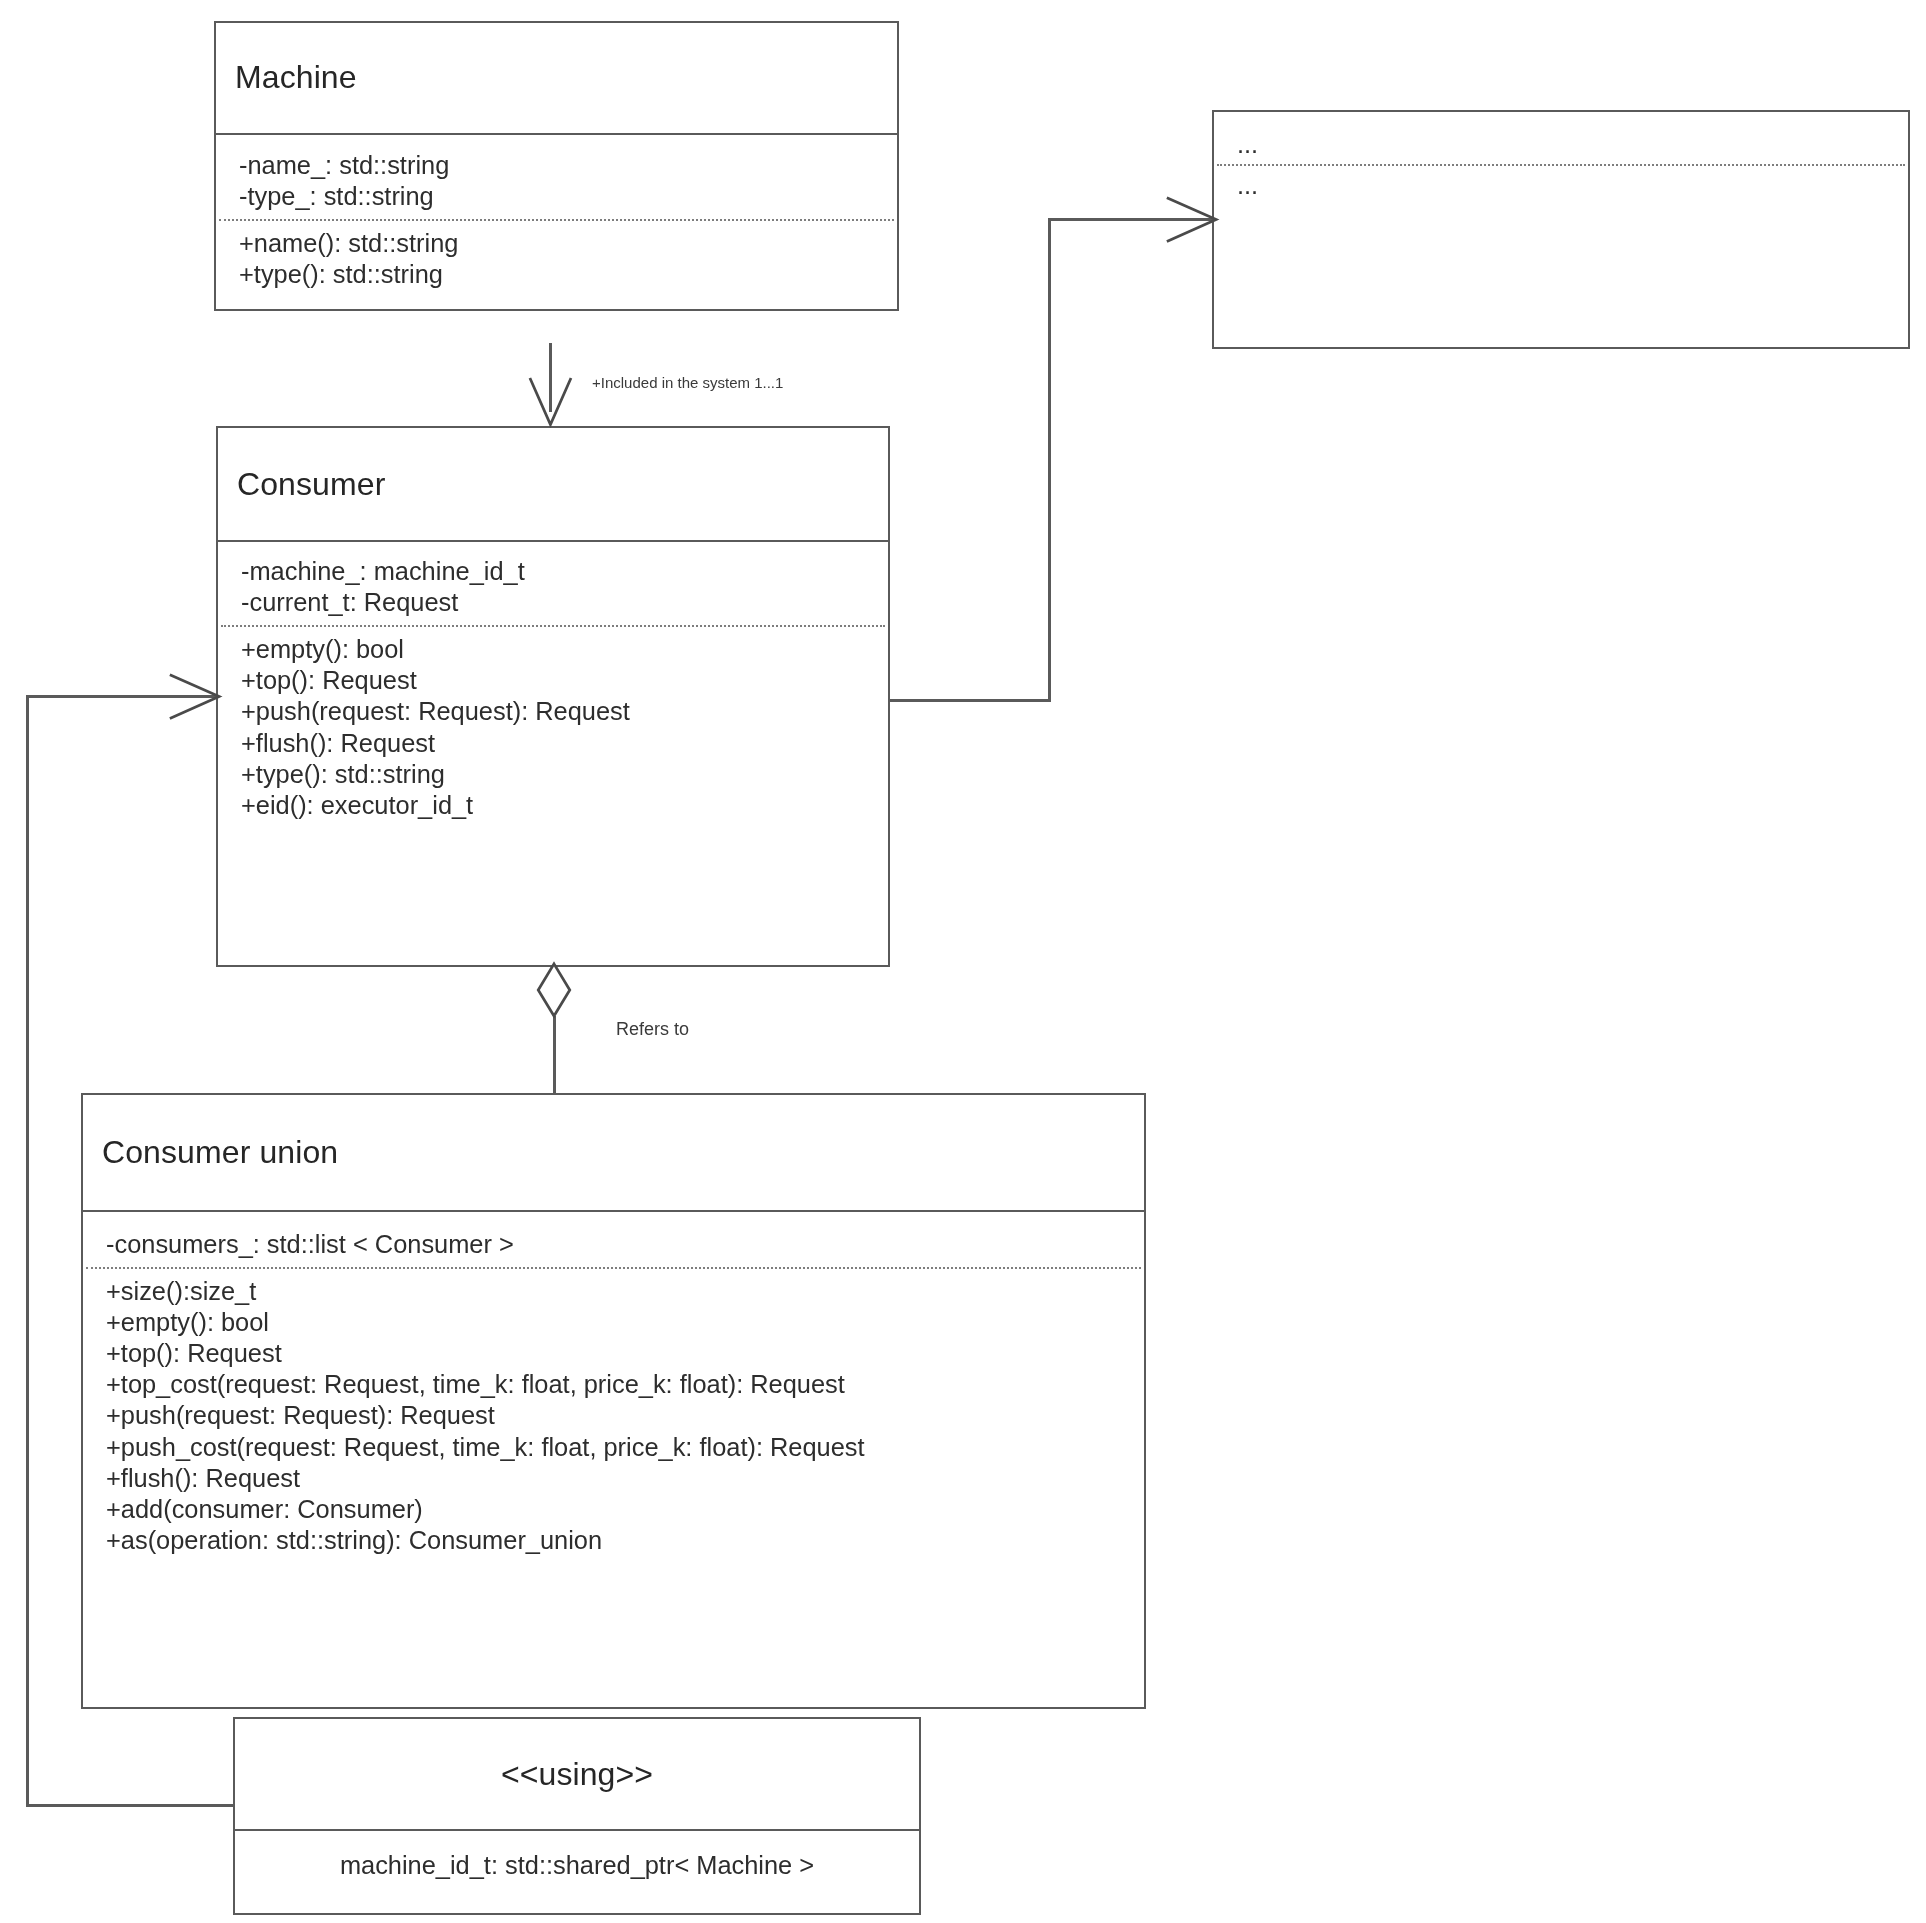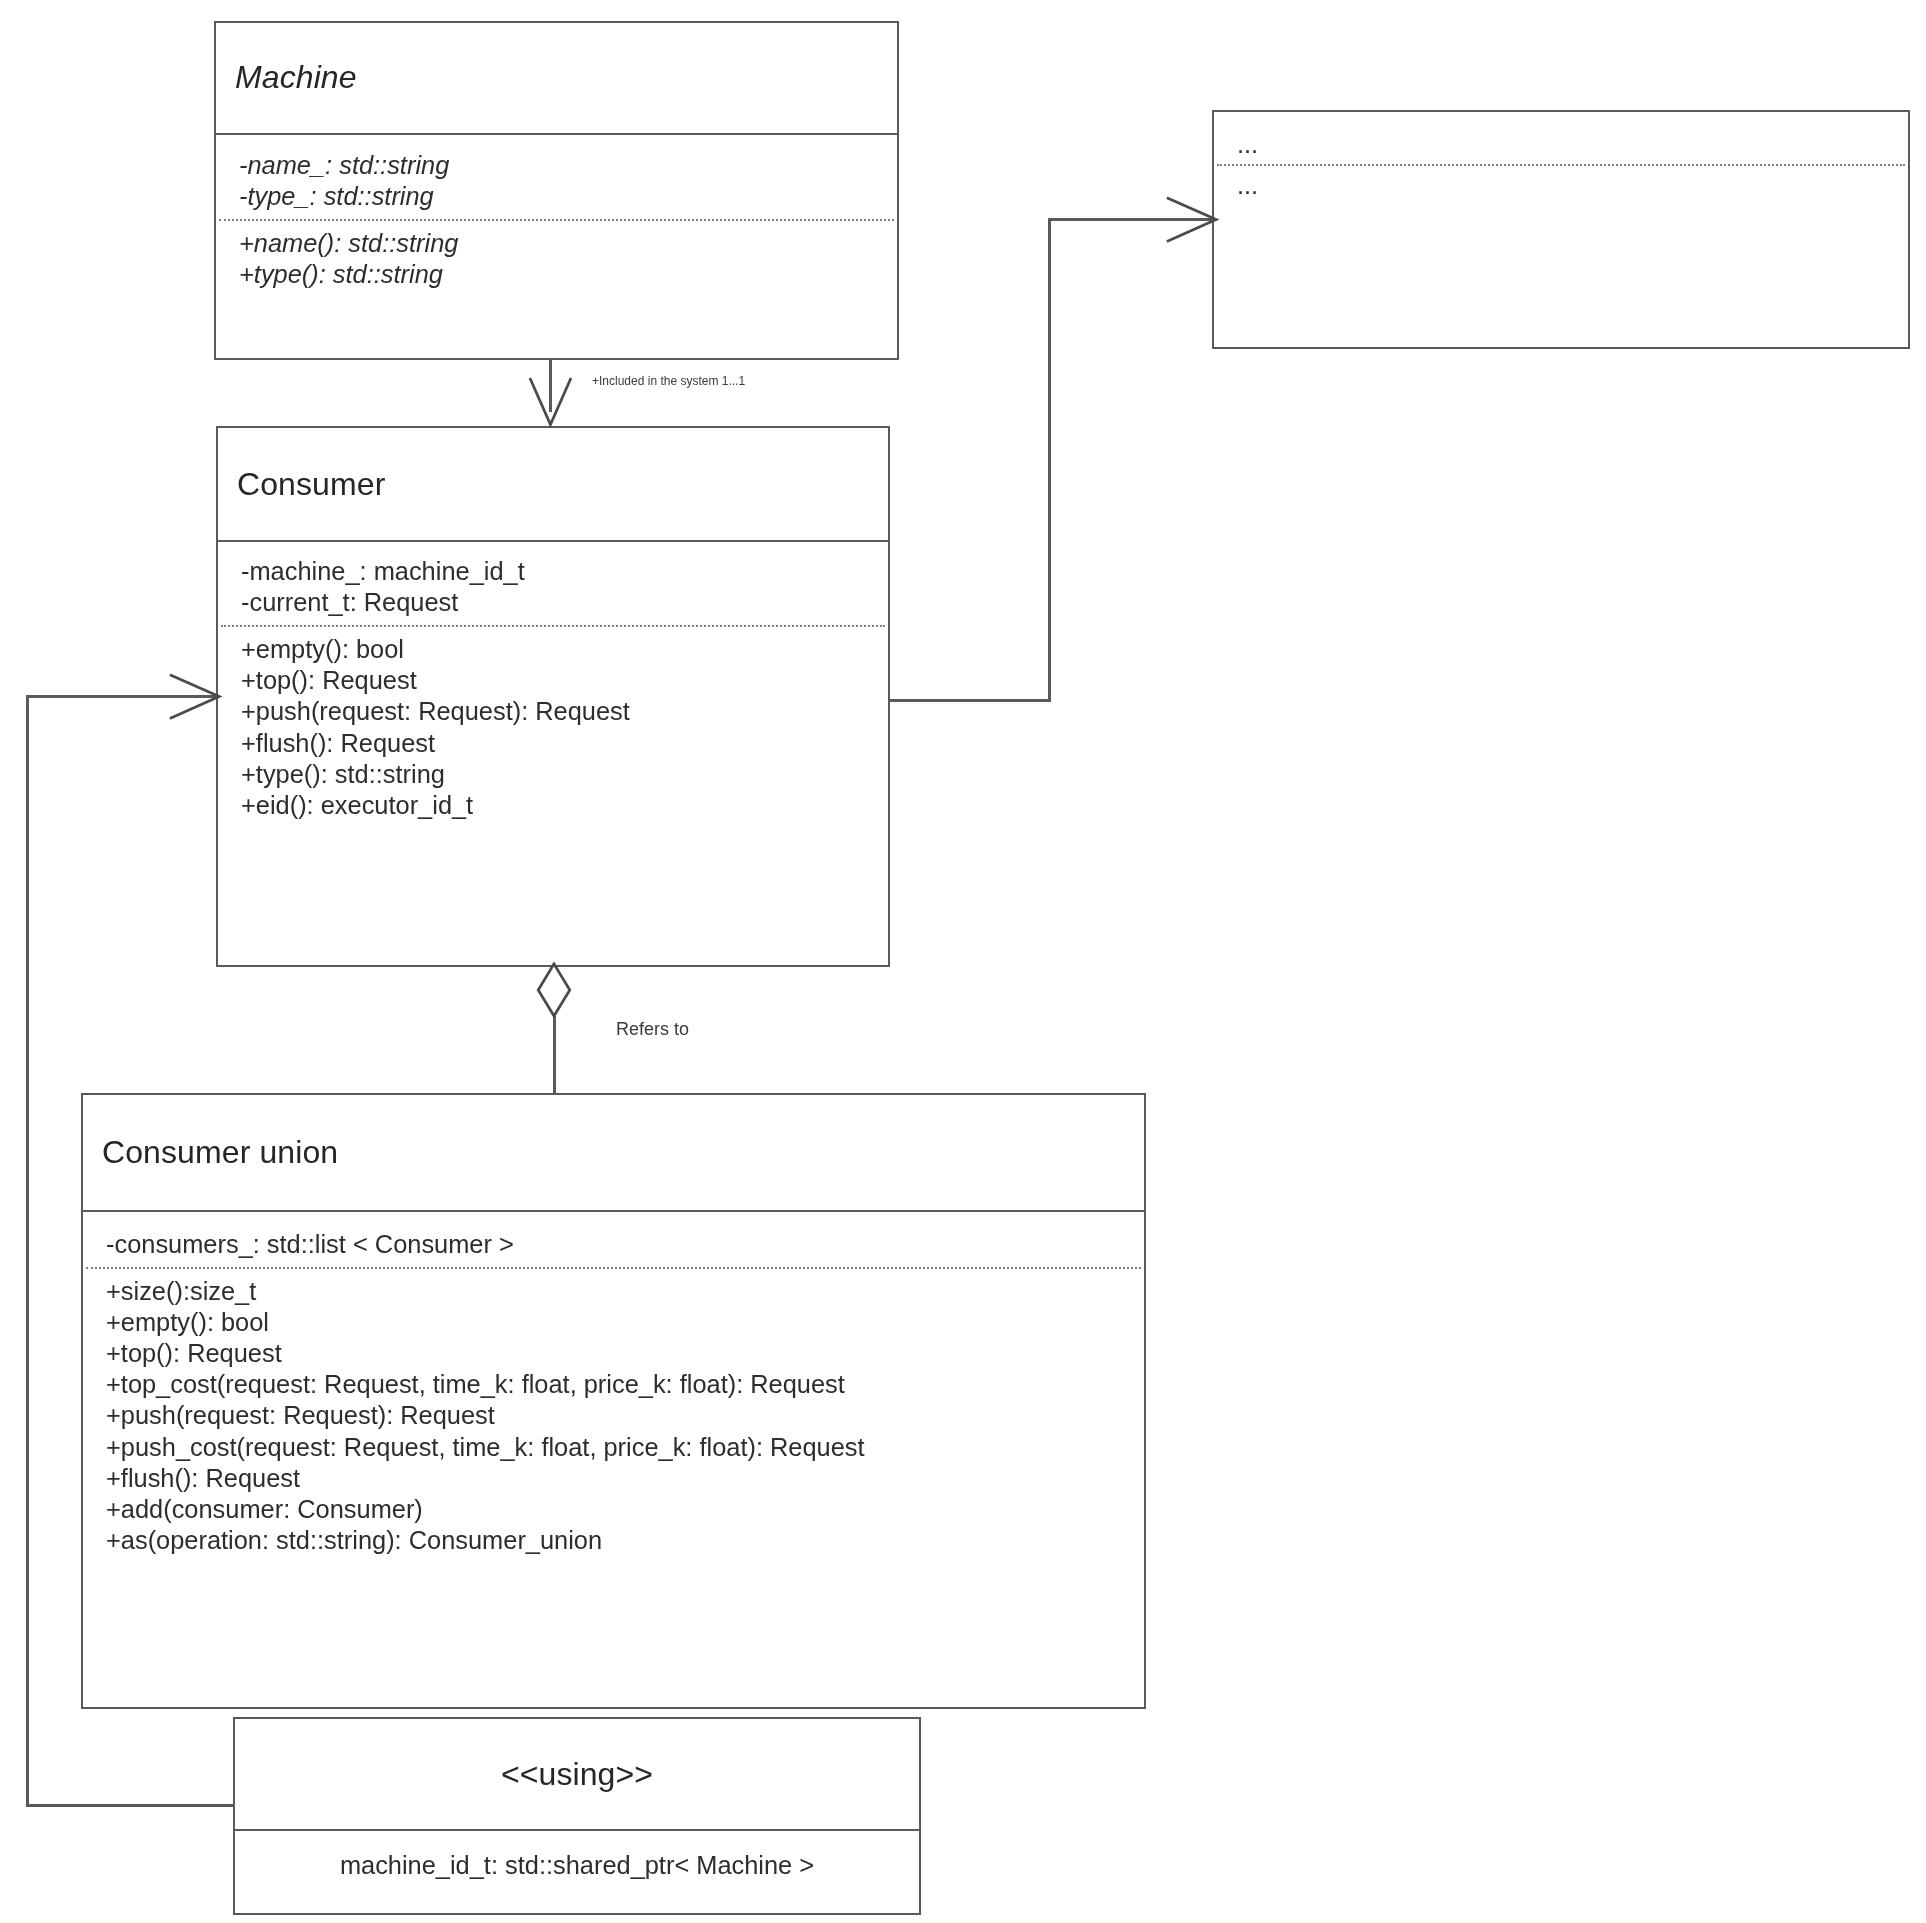--- a/index.html
+++ b/index.html
@@ -81,21 +81,21 @@
   .edge.v { width: 2.7px; }
 
   .edge-label {
     position: absolute;
     font-size: 18px;
     color: #3a3a3a;
     white-space: nowrap;
     z-index: 6;
   }
   .edge-label.small {
-    font-size: 12px;
+    font-size: 15px;
   }
 
   .arrow-svg {
     position: absolute;
     z-index: 7;
     overflow: visible;
   }
   .arrow-svg path, .arrow-svg polyline, .arrow-svg polygon {
     fill: none;
     stroke: #4a4a4a;
@@ -105,21 +105,21 @@
     fill: #ffffff;
     stroke: #4a4a4a;
     stroke-width: 4;
   }
 </style>
 </head>
 <body>
 
 <div id="canvas">
 
-  <div class="uml-class" style="left:214px; top:20.6px; width:685px; height:339px;font-style:italic;">
+  <div class="uml-class" style="left:214px; top:20.6px; width:685px; height:290px;">
     <div class="uml-header" style="height:112px;">
       <div class="uml-title left">Machine</div>
     </div>
     <div class="uml-body" style="height:207px; padding-top:15px;">
       <div class="uml-row">-name_: std::string</div>
       <div class="uml-row">-type_: std::string</div>
       <div class="uml-sep"></div>
       <div class="uml-row">+name(): std::string</div>
       <div class="uml-row">+type(): std::string</div>
     </div>

